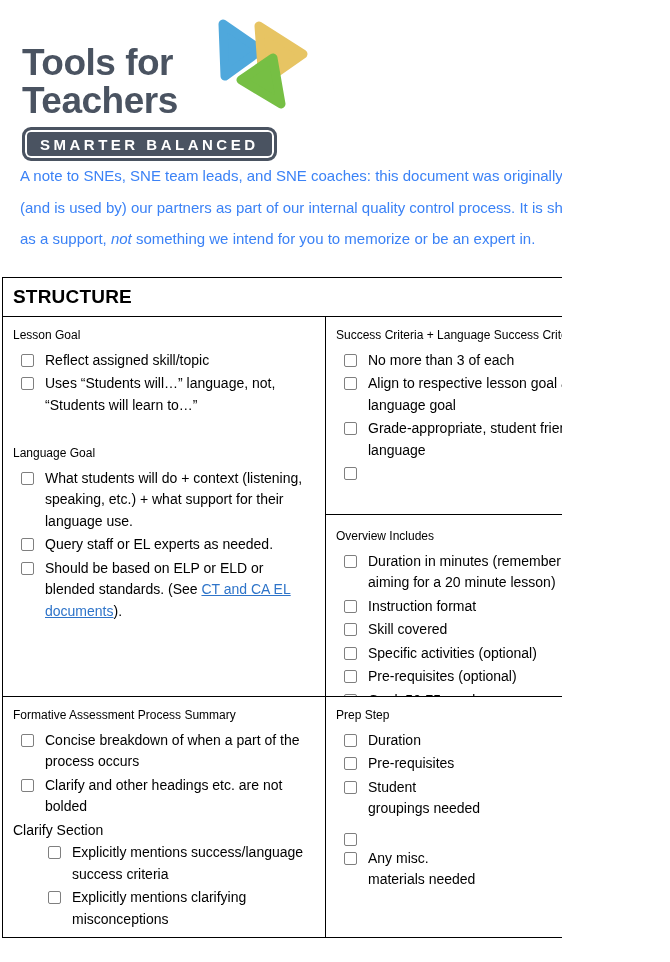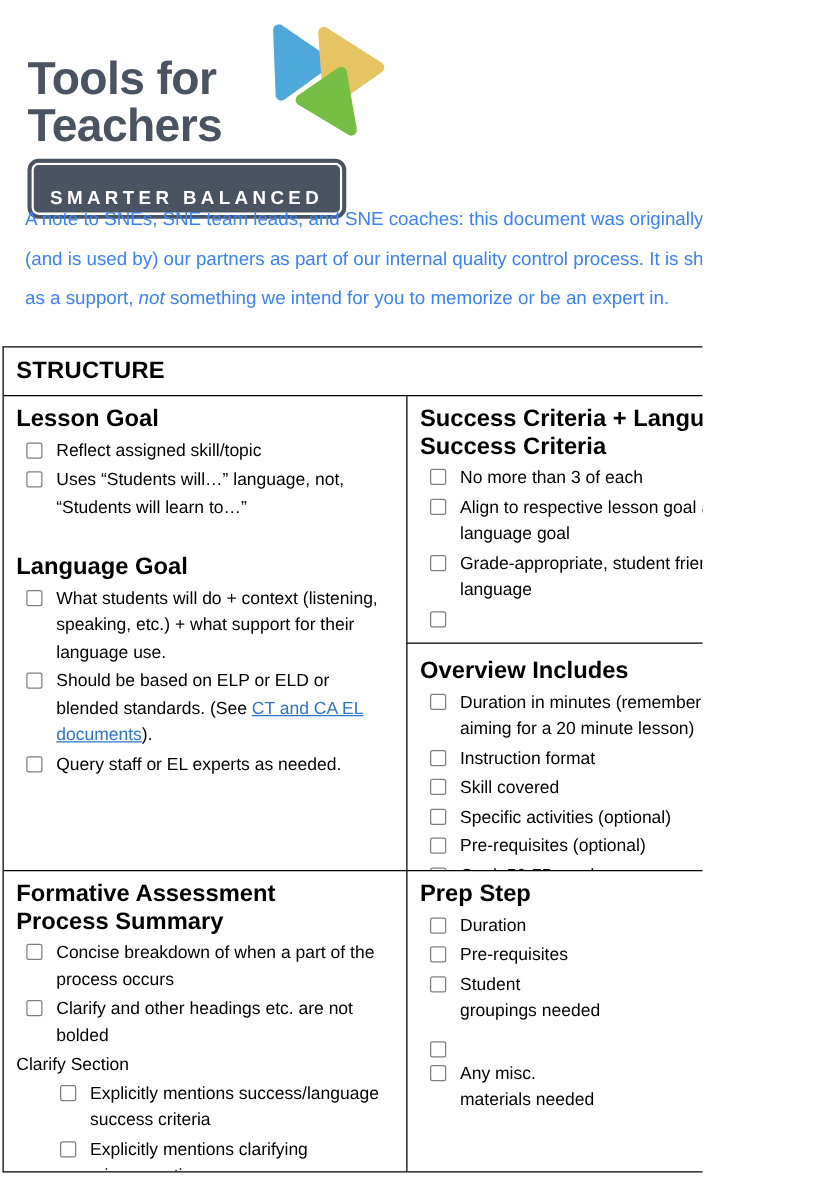--- a/index.html
+++ b/index.html
@@ -5,40 +5,40 @@
   * { margin:0; padding:0; box-sizing:border-box; }
   html,body { background:#ffffff; }
   body { font-family:"Liberation Sans", sans-serif; color:#000; }
   .page { position:relative; width:562px; height:962px; background:#fff; overflow:hidden; }
 
   
   .logo-block { position:absolute; left:22px; top:44px; }
   .logo-title { font-size:37px; font-weight:800; color:#4a5361; line-height:38px; letter-spacing:-0.5px; }
   .logo-badge { display:inline-block; margin-top:7px; background:#4a5361; border:3px solid #4a5361;
                 box-shadow: inset 0 0 0 2px #ffffff; border-radius:9px; color:#fff;
-                font-size:15px; font-weight:600; letter-spacing:3.5px; padding:20px 15px 5px 15px; }
+                font-size:15px; font-weight:600; letter-spacing:3.5px; padding:6px 15px 5px 15px; }
   .logo-mark { position:absolute; left:215px; top:12px; }
 
   
   .note { position:absolute; left:20px; top:160px; width:645px; font-size:15px; line-height:31.5px; color:#3b82f6; }
   .note i { font-style:italic; }
 
   
   .doc-table { position:absolute; left:2px; top:277px; width:637px; height:661px;
                border:1.5px solid #000; display:grid;
                grid-template-columns:322px 1fr; grid-template-rows:38px 198px 182px auto; }
   .cell { padding:6px 8px 4px 10px; overflow:hidden; }
   .cell-header { grid-column:1 / span 2; grid-row:1; font-size:19px; font-weight:bold; padding:8px 10px; letter-spacing:0.2px; }
   .cell-left-tall { grid-column:1; grid-row:2 / span 2; border-top:1.5px solid #000; }
   .cell-success  { grid-column:2; grid-row:2; border-top:1.5px solid #000; border-left:1.5px solid #000; }
   .cell-overview { grid-column:2; grid-row:3; border-top:1.5px solid #000; border-left:1.5px solid #000; padding-top:9px; }
   .cell-formative{ grid-column:1; grid-row:4; border-top:1.5px solid #000; }
   .cell-prep     { grid-column:2; grid-row:4; border-top:1.5px solid #000; border-left:1.5px solid #000; }
 
-  .sec-heading { font-size:19px; font-weight:bold; line-height:21.5px; margin:2px 0 3px 0; }
+  .sec-heading { font-size:12px; font-weight:normal; line-height:21.5px; margin:2px 0 3px 0; }
   .sec-heading.narrow { max-width:250px; }
   .sec-gap { margin-top:27px; }
 
   .item { display:flex; align-items:flex-start; margin:0 0 2px 8px; font-size:14px; line-height:21.5px; }
   .item.lvl2 { margin-left:35px; }
   .item.gap-top { margin-top:9px; }
   .cb { width:13px; height:13px; border:1.6px solid #7f7f7f; border-radius:2px; background:#fff;
         flex:none; margin:4px 11px 0 0; cursor:pointer; }
   .txt { white-space:pre-line; }
   .plain-label { font-size:14px; line-height:21.5px; margin:1px 0 1px 0; }
@@ -83,25 +83,25 @@
         <span class="txt">Uses “Students will…”  language, not, “Students will learn to…”</span>
       </div>
 
       <div class="sec-heading sec-gap">Language Goal</div>
       <div class="item">
         <span class="cb"></span>
         <span class="txt">What students will do + context (listening, speaking, etc.) + what support for their language use.</span>
       </div>
       <div class="item">
         <span class="cb"></span>
-        <span class="txt"><span>Should be based on ELP or ELD or blended standards. (See </span><a class="doclink">CT and CA EL documents</a><span>).</span></span>
+        <span class="txt">Query staff or EL experts as needed.</span>
       </div>
       <div class="item">
         <span class="cb"></span>
-        <span class="txt">Query staff or EL experts as needed.</span>
+        <span class="txt"><span>Should be based on ELP or ELD or blended standards. (See </span><a class="doclink">CT and CA EL documents</a><span>).</span></span>
       </div>
     </div>
 
     <div class="cell cell-success">
       <div class="sec-heading">Success Criteria + Language Success Criteria</div>
       <div class="item">
         <span class="cb"></span>
         <span class="txt">No more than 3 of each</span>
       </div>
       <div class="item">

